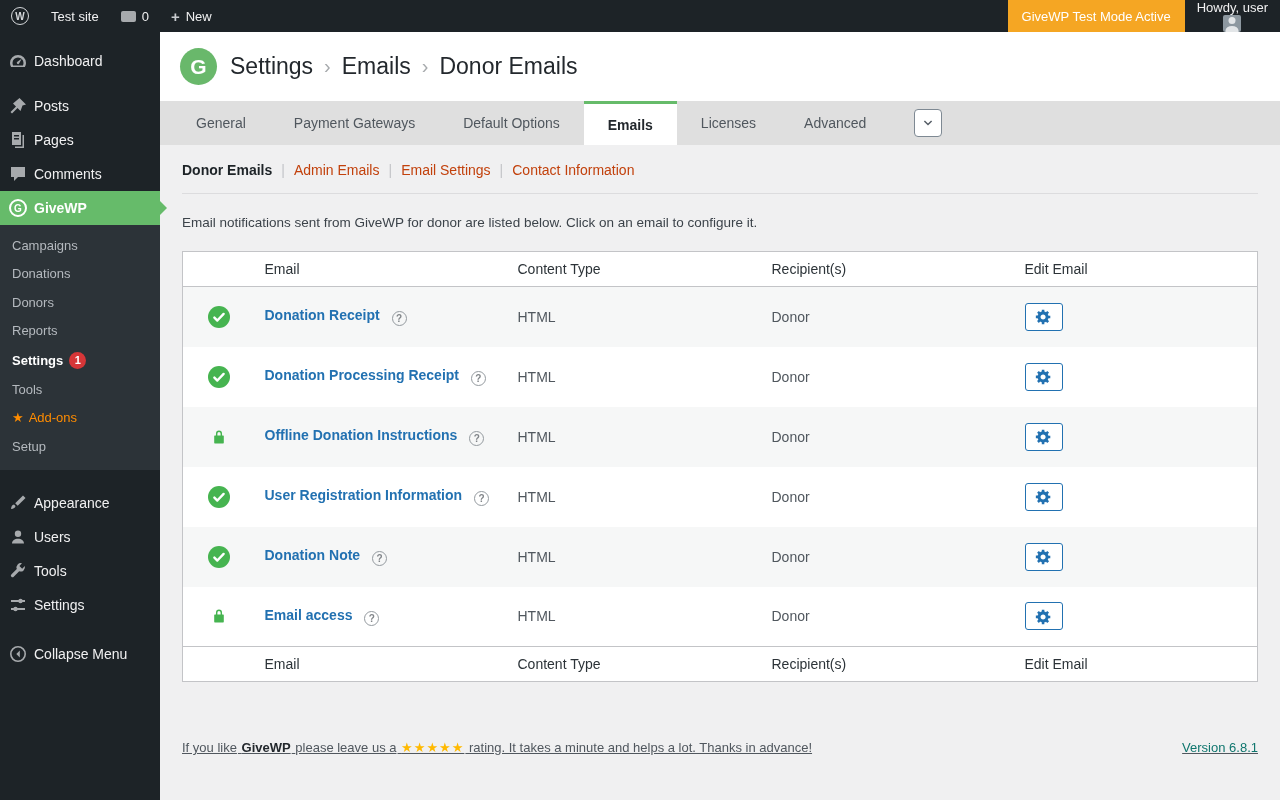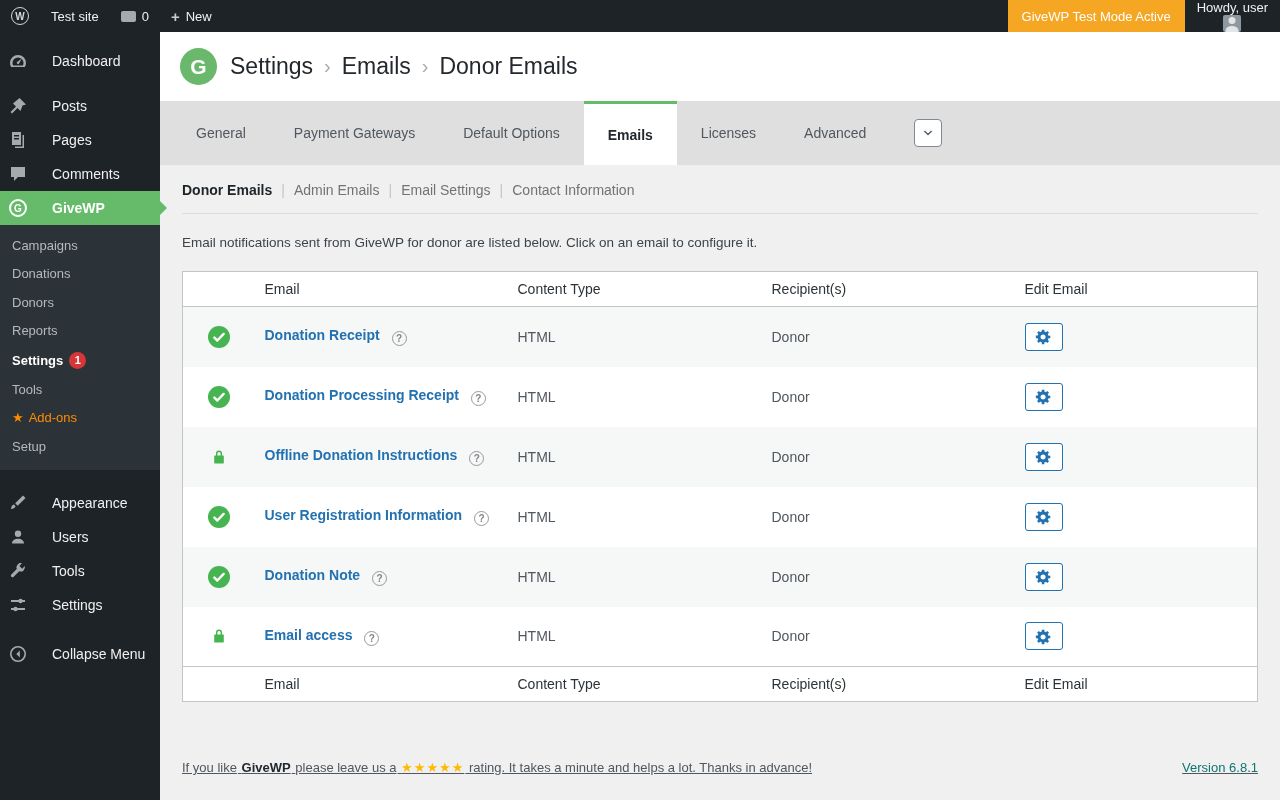--- a/index.html
+++ b/index.html
@@ -41,21 +41,21 @@
     content:""; position:absolute; bottom:-3px; left:50%; transform:translateX(-50%);
     width:13px; height:9px; border-radius:50% 50% 0 0; background:#e3e6e8;
   }
 
   
   .app { display:flex; padding-top:32px; height:800px; }
 
   
   .sidebar { width:160px; flex-shrink:0; background:#1d2327; padding-top:12px; position:relative; z-index:5; }
   .menu-item {
-    display:flex; align-items:center; gap:24px; height:34px; padding:0 8px;
+    display:flex; align-items:center; gap:6px; height:34px; padding:0 8px;
     font-size:14px; color:#f0f0f1; cursor:pointer; position:relative;
   }
   .menu-item .mi { width:20px; height:20px; flex-shrink:0; color:#a7aaad; display:flex; align-items:center; justify-content:center; }
   .menu-item .mi svg { width:20px; height:20px; }
   .gap-after { margin-bottom:11px; }
   .menu-item.active-green { background:#66bb6a; color:#fff; font-weight:600; }
   .menu-item.active-green .mi { color:#fff; }
   .menu-item.active-green::after {
     content:""; position:absolute; right:-14px; top:50%; margin-top:-7px;
     border:7px solid transparent; border-left:7px solid #66bb6a; z-index:10;
@@ -82,32 +82,32 @@
   
   .content { flex:1; display:flex; flex-direction:column; background:#f0f0f1; min-width:0; }
   .page-header { height:69px; background:#fff; display:flex; align-items:center; padding:0 20px; gap:13px; flex-shrink:0; }
   .gw-logo {
     width:37px; height:37px; border-radius:50%; background:#69b86b; color:#fff;
     display:flex; align-items:center; justify-content:center; font-size:21px; font-weight:700; flex-shrink:0;
   }
   .breadcrumb { font-size:23px; color:#23282d; display:flex; align-items:center; gap:11px; font-weight:400; }
   .breadcrumb .sep { color:#a7aaad; font-size:20px; }
 
-  .tabs { height:64px; background:#dfdfdf; display:flex; align-items:stretch; padding-left:12px; flex-shrink:0; }
+  .tabs { height:44px; background:#dfdfdf; display:flex; align-items:stretch; padding-left:12px; flex-shrink:0; }
   .tab { display:flex; align-items:center; padding:0 24px; font-size:14px; color:#50575e; cursor:pointer; }
   .tab.active { background:#fff; border-top:3px solid #66bb6a; color:#23282d; font-weight:700; }
   .tab-more {
     width:28px; height:28px; align-self:center; margin-left:24px;
     background:#fff; border:1px solid #7e8993; border-radius:4px;
     display:flex; align-items:center; justify-content:center; cursor:pointer; padding:0;
   }
   .tab-more svg { width:16px; height:16px; }
 
   .subnav { margin:0 22px; padding:17px 0 15px; border-bottom:1px solid #dcdcde; font-size:14px; display:flex; align-items:center; flex-shrink:0; }
-  .subnav .link { color:#737373; cursor:pointer; text-decoration:none; }
+  .subnav .link { color:#c2410c; cursor:pointer; text-decoration:none; }
   .subnav .current { color:#1d2327; font-weight:700; cursor:pointer; }
   .subnav .divider { color:#c3c4c7; margin:0 9px; }
 
   .description { margin:21px 22px; font-size:13.5px; color:#3c434a; }
 
   table.email-table {
     margin:0 22px; width:calc(100% - 44px); border-collapse:collapse;
     background:#fff; border:1px solid #c3c4c7; table-layout:fixed;
   }
   .email-table th {

